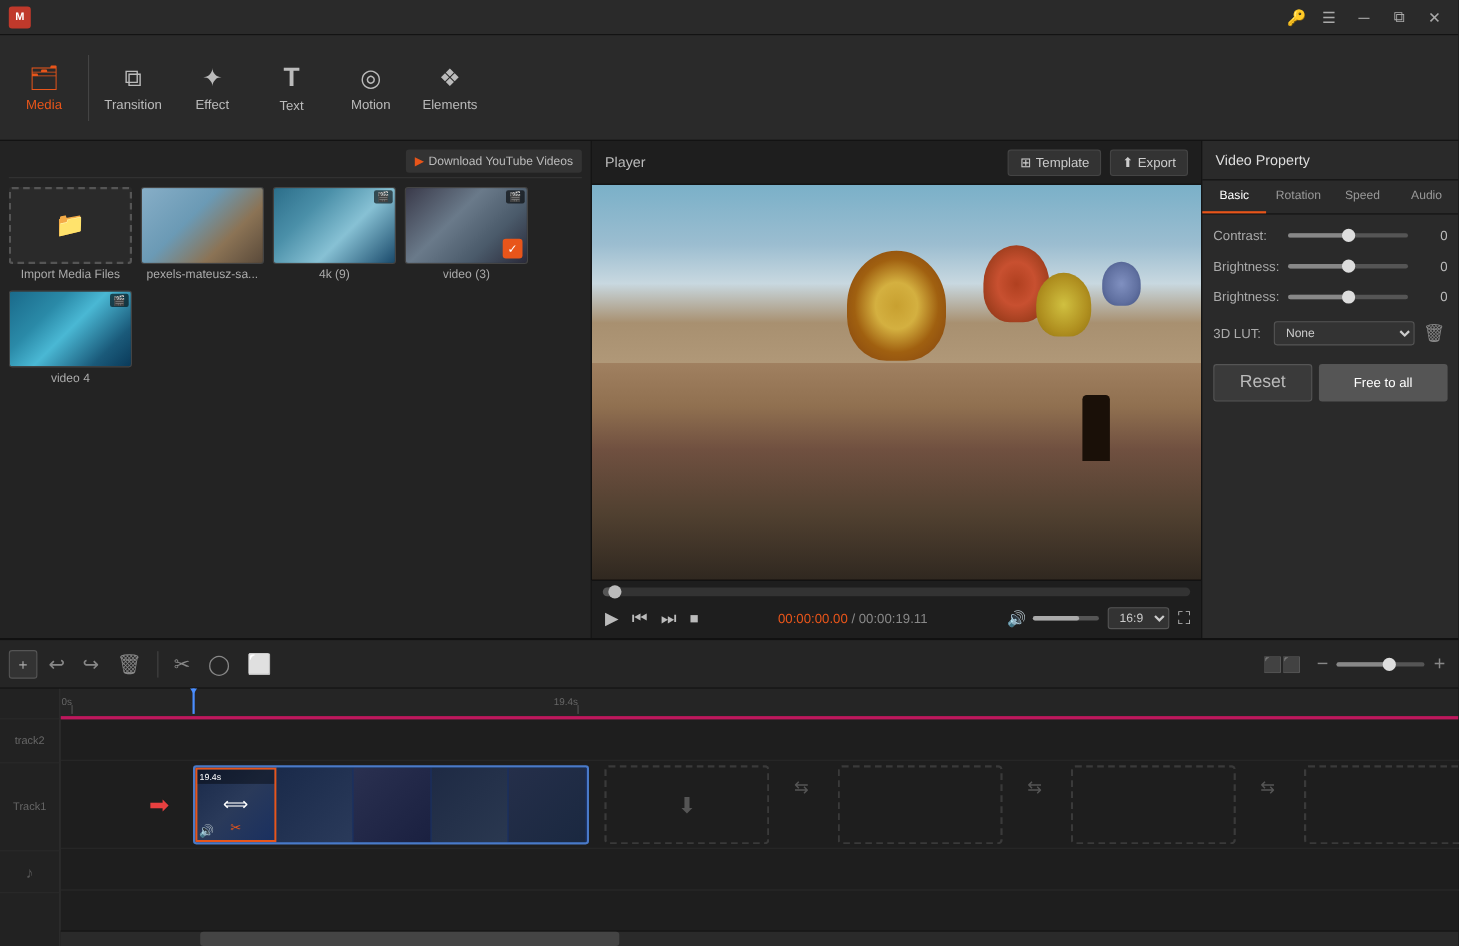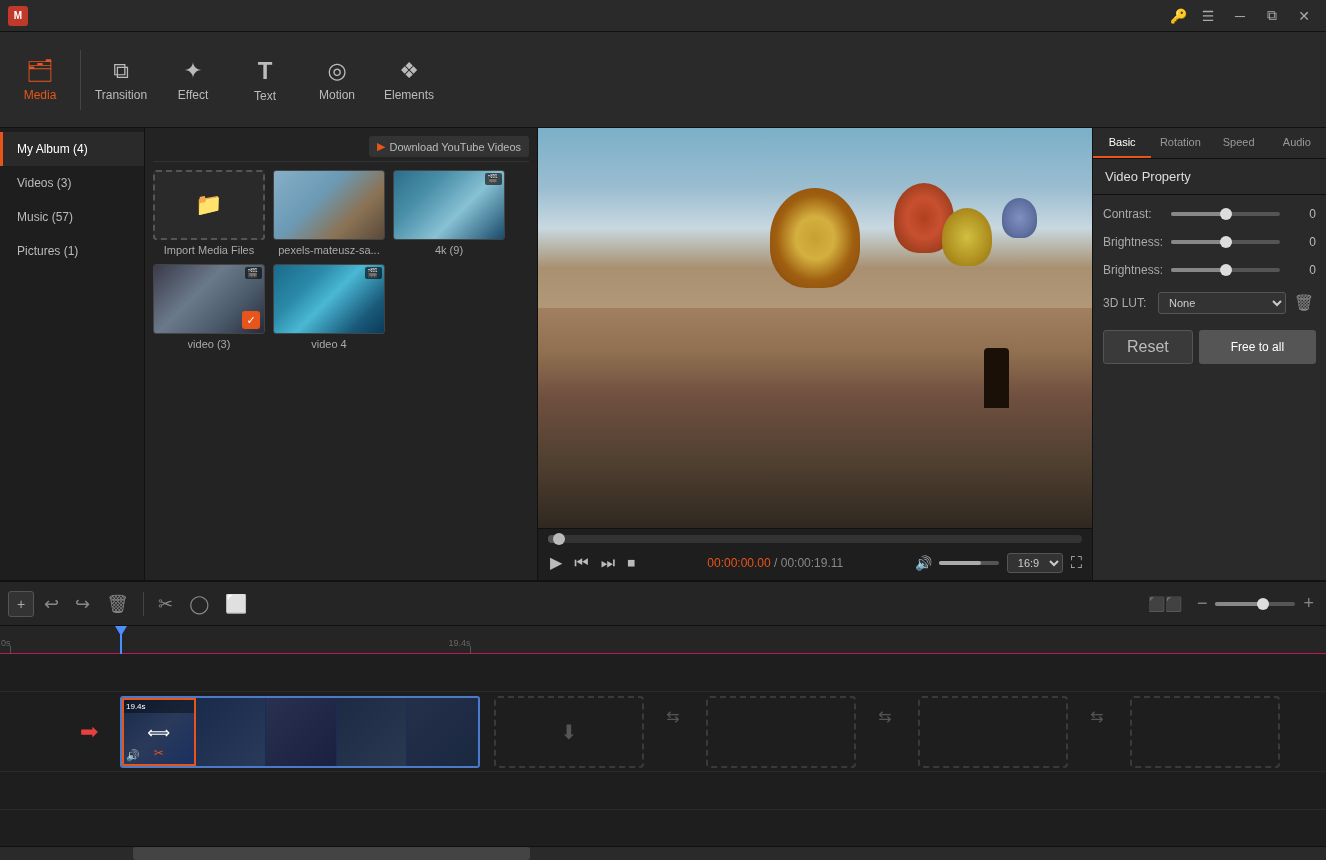--- a/index.html
+++ b/index.html
@@ -350,23 +350,24 @@
     #timeline-ruler-area {
       flex: 1;
       display: flex;
       flex-direction: column;
       overflow: hidden;
       position: relative;
     }
     #timeline-ruler {
       height: 28px;
       background: #252525;
-      border-bottom: 1px solid #be185d;
-      position: relative;
-      display: flex;
+      border-bottom: 3px solid #be185d;
+      position: relative;
+      display: flex;
+      align-items: flex-end;
       padding-bottom: 2px;
     }
     .ruler-mark { position: absolute; bottom: 0; display: flex; flex-direction: column; align-items: center; }
     .ruler-tick { width: 1px; height: 8px; background: #555; }
     .ruler-label { font-size: 9px; color: #666; position: absolute; bottom: 8px; transform: translateX(-50%); }
     .playhead { position: absolute; top: 0; width: 2px; background: #4a8eff; height: 100%; z-index: 10; }
     .playhead-triangle { position: absolute; top: 0; left: 50%; transform: translateX(-50%); width: 0; height: 0; border-left: 6px solid transparent; border-right: 6px solid transparent; border-top: 10px solid #4a8eff; }
 
     #tracks-area {
       flex: 1;
@@ -507,34 +508,20 @@
     </div>
     <div class="toolbar-item">
       <span class="icon">❖</span>
       <span>Elements</span>
     </div>
   </div>
 
   <div id="content-area">
 
     <div id="left-panel">
-      <div id="sidebar">
-        <div class="sidebar-item active">
-          <span>My Album (4)</span>
-        </div>
-        <div class="sidebar-item">
-          <span>Videos (3)</span>
-        </div>
-        <div class="sidebar-item">
-          <span>Music (57)</span>
-        </div>
-        <div class="sidebar-item">
-          <span>Pictures (1)</span>
-        </div>
-      </div>
 
       <div id="media-content">
         <div id="media-toolbar">
           <button class="yt-btn">
             <span style="color:#e8551a;">▶</span>
             <span>Download YouTube Videos</span>
           </button>
         </div>
         <div id="media-grid">
 
@@ -570,20 +557,33 @@
             <div class="media-thumb thumb-video4">
               <span class="cam-icon">🎬</span>
             </div>
             <span class="label">video 4</span>
           </div>
         </div>
       </div>
     </div>
 
     <div id="player-panel">
+      <div id="player-header">
+        <span class="player-title">Player</span>
+        <div class="player-actions">
+          <button class="player-action-btn">
+            <span>⊞</span>
+            <span>Template</span>
+          </button>
+          <button class="player-action-btn">
+            <span>⬆</span>
+            <span>Export</span>
+          </button>
+        </div>
+      </div>
 
       <div id="player-video">
         <div class="video-bg">
 
           <div class="balloon balloon-large"></div>
           <div class="balloon balloon-medium1"></div>
           <div class="balloon balloon-medium2"></div>
           <div class="balloon balloon-small"></div>
 
           <div class="landscape"></div>
@@ -619,28 +619,28 @@
             <select class="aspect-select">
               <option>16:9</option>
             </select>
             <button class="fullscreen-btn">⛶</button>
           </div>
         </div>
       </div>
     </div>
 
     <div id="right-panel">
+      <div id="prop-header">
+        <span>Video Property</span>
+      </div>
       <div id="prop-tabs">
         <div class="prop-tab active">Basic</div>
         <div class="prop-tab">Rotation</div>
         <div class="prop-tab">Speed</div>
         <div class="prop-tab">Audio</div>
-      </div>
-      <div id="prop-header">
-        <span>Video Property</span>
       </div>
       <div id="prop-content">
 
         <div class="prop-row">
           <span class="prop-label">Contrast:</span>
           <div class="prop-slider-container">
             <div class="prop-slider-fill" style="width:50%"></div>
             <div class="prop-slider-handle" style="left:50%"></div>
           </div>
           <span class="prop-value">0</span>
@@ -698,20 +698,32 @@
         <div class="zoom-slider">
           <div class="zoom-slider-fill"></div>
           <div class="zoom-handle"></div>
         </div>
         <button class="zoom-btn">+</button>
       </div>
     </div>
 
     <div id="timeline-content">
 
+      <div id="timeline-tracks-label">
+        <div class="track-label" style="height:28px;border-bottom:1px solid #2a2a2a;"></div>
+        <div class="track-label">
+          <span>track2</span>
+        </div>
+        <div class="track-label" style="height:80px;">
+          <span>Track1</span>
+        </div>
+        <div class="track-label icon-track" style="height:38px;">
+          <span>♪</span>
+        </div>
+      </div>
 
       <div id="timeline-ruler-area">
         <div id="timeline-ruler">
           <div class="ruler-inner">
 
             <div class="playhead" style="left:120px;">
               <div class="playhead-triangle"></div>
             </div>
 
             <div class="ruler-mark" style="left:10px;">

